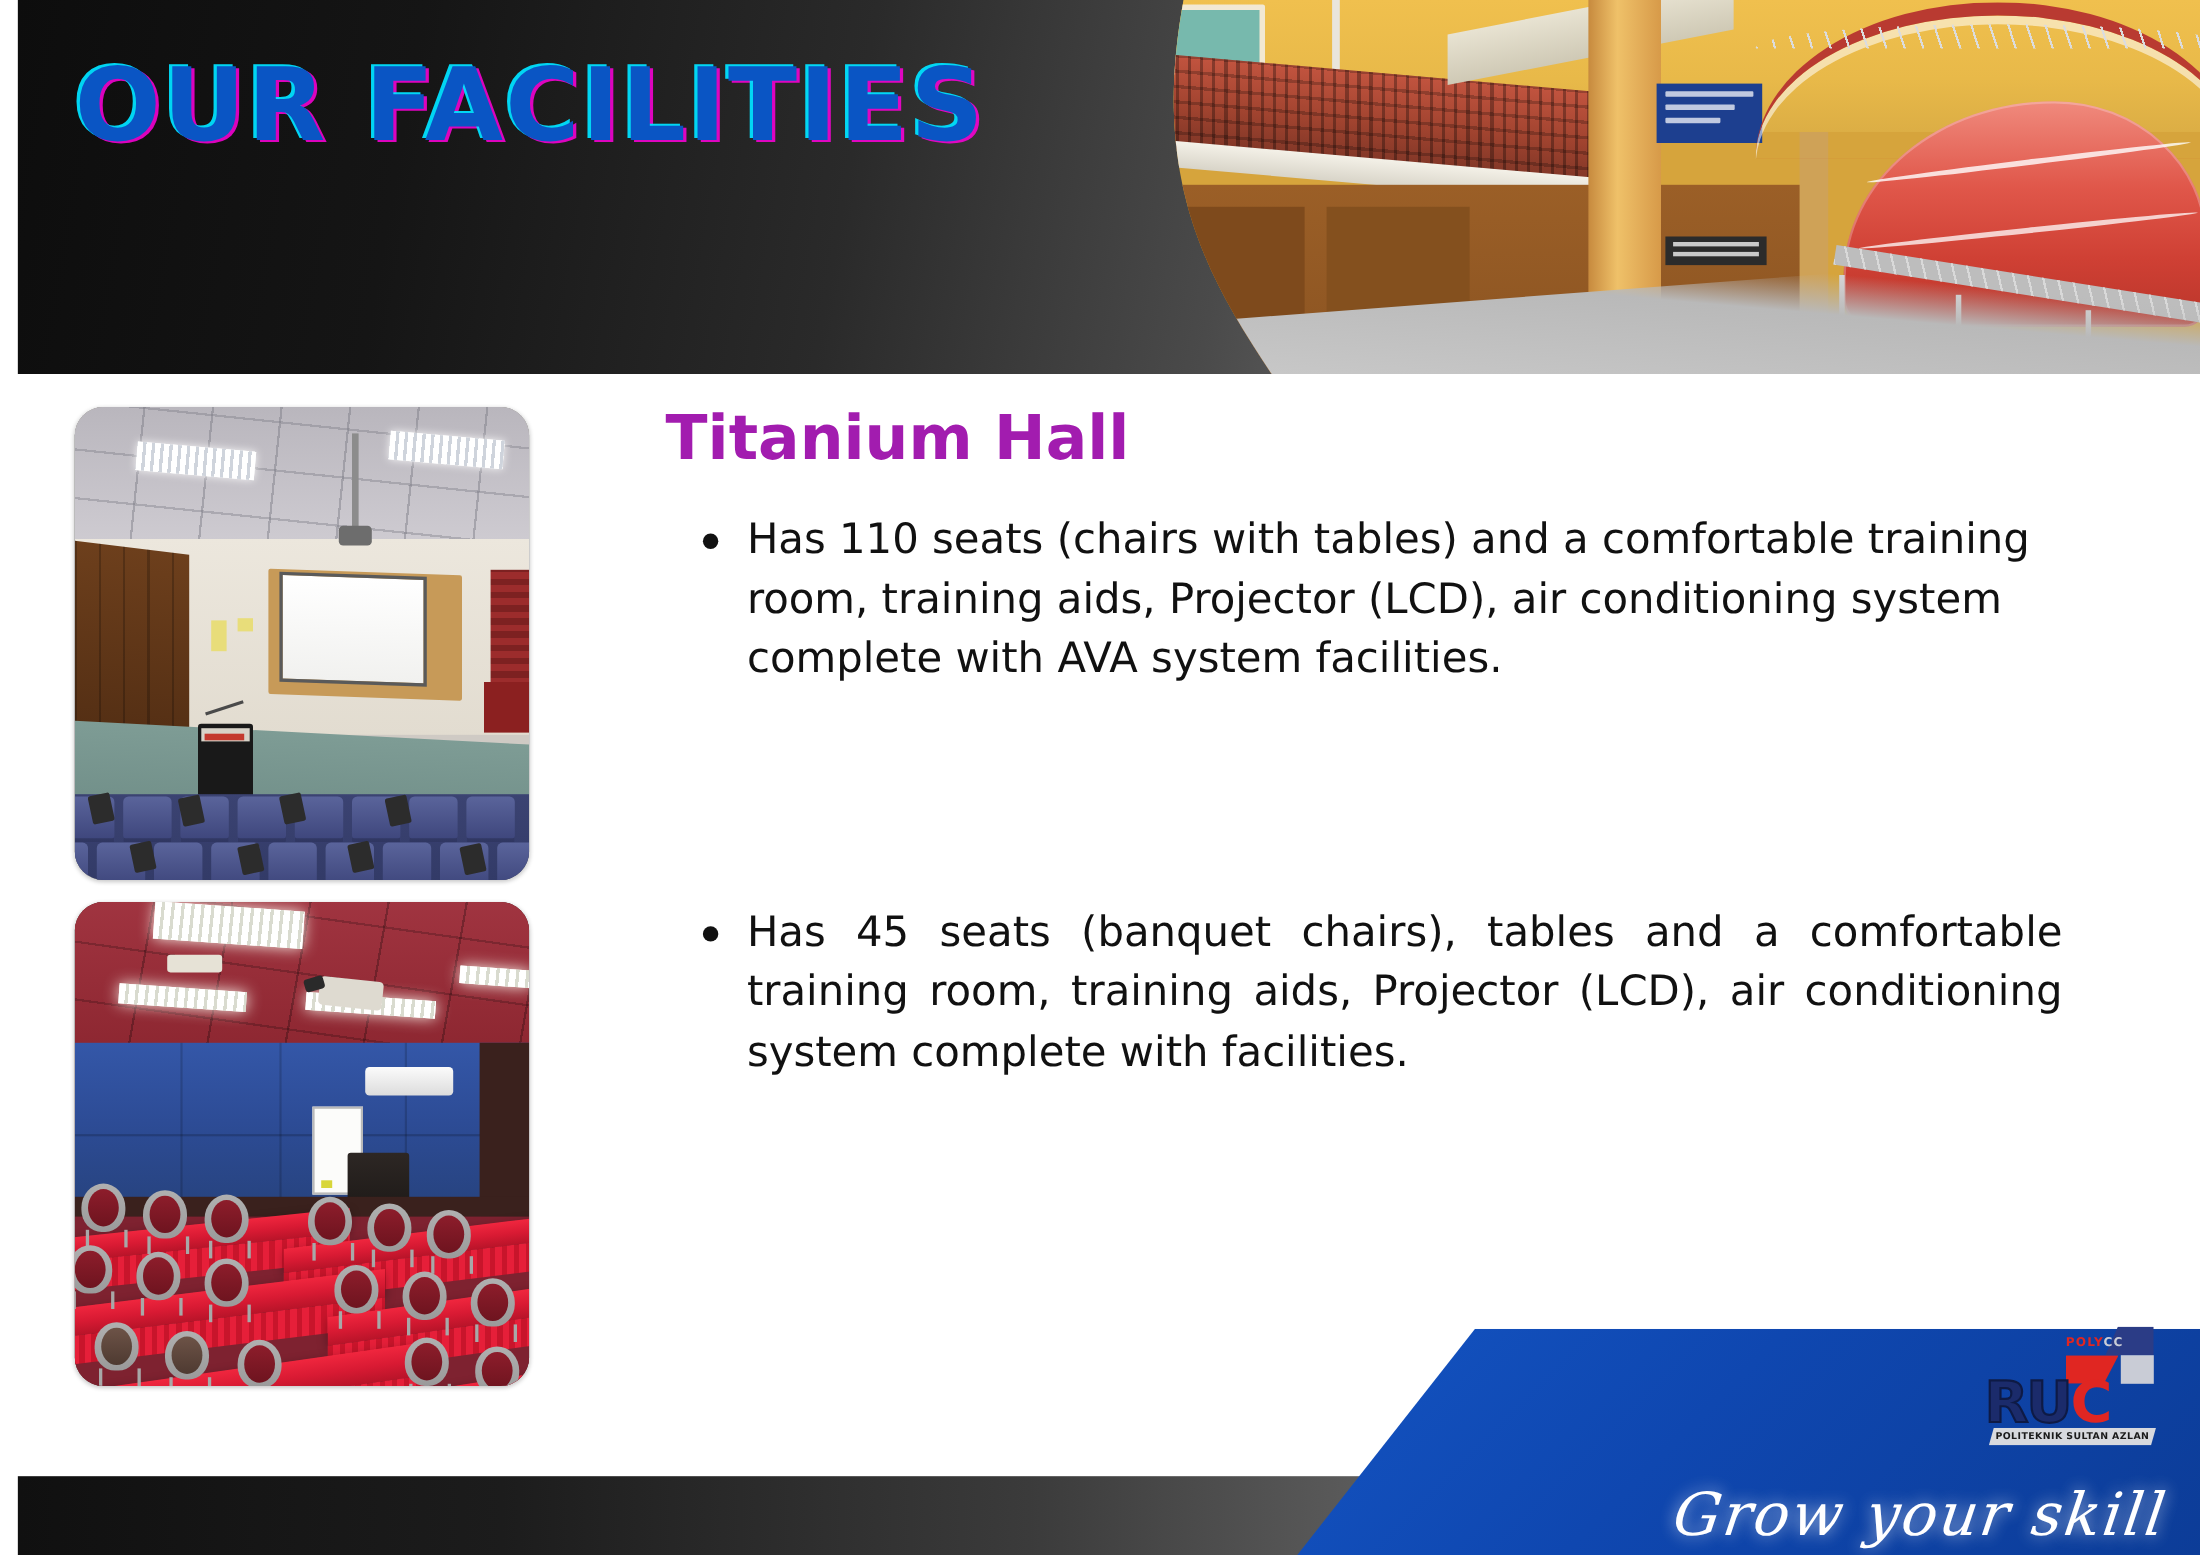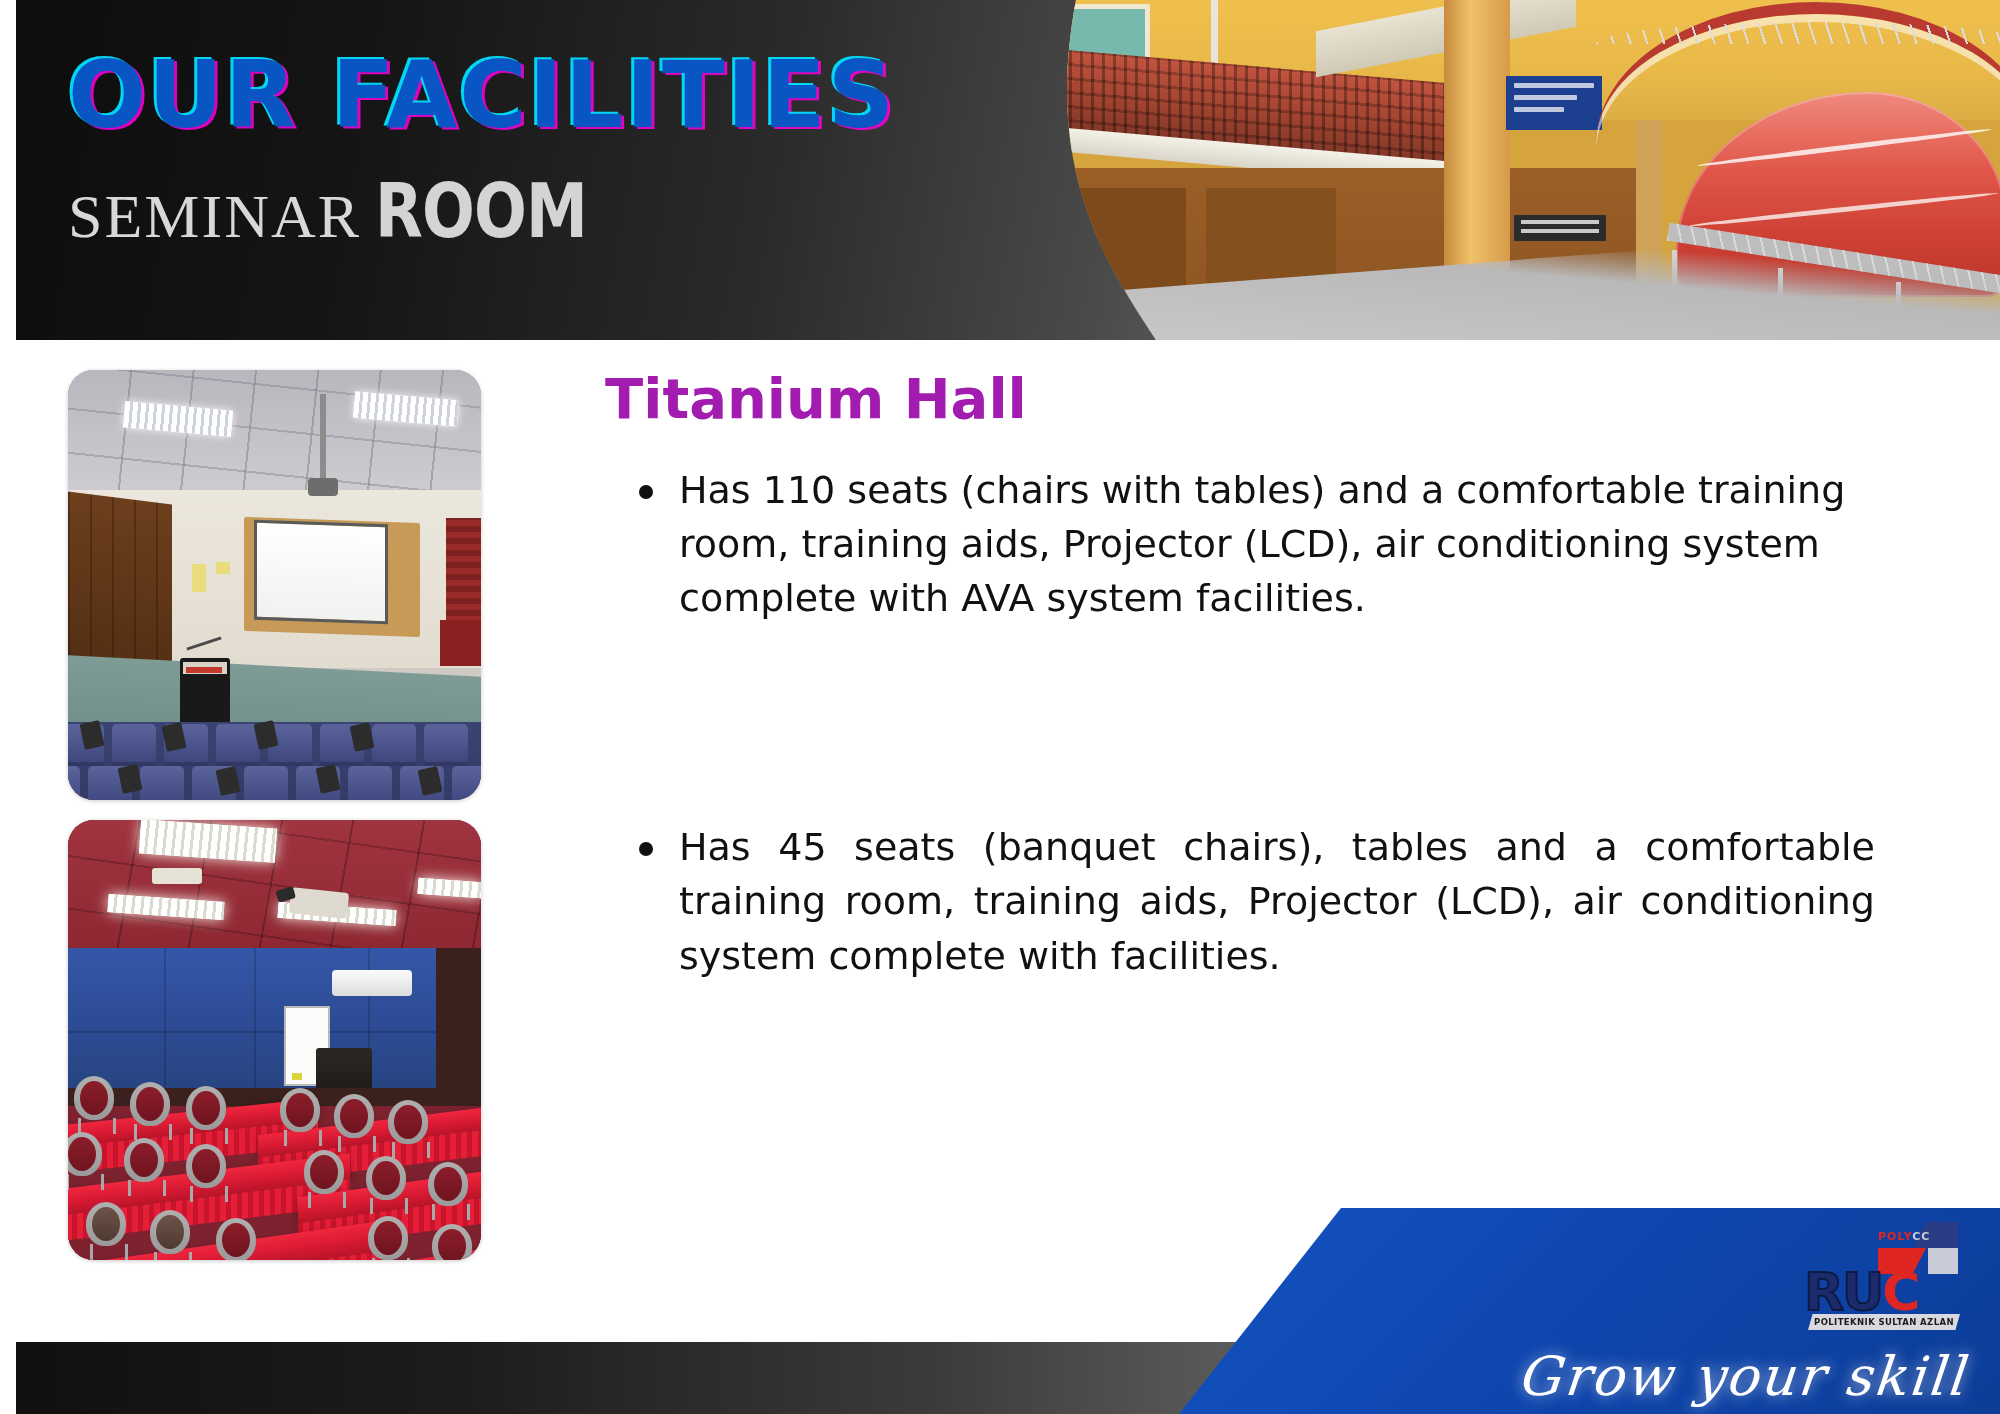--- a/index.html
+++ b/index.html
@@ -254,21 +254,21 @@
   }
   .tagline{
     position:absolute;right:46px;bottom:6px;
     font-family:"DejaVu Serif", serif;font-style:italic;font-weight:400;
     font-size:54px;color:#ffffff;letter-spacing:2px;
     text-shadow:0 0 14px rgba(255,255,255,.65);
     transform:skewX(-8deg);white-space:nowrap;
   }
 
   
-  .logo{position:absolute;right:52px;bottom:82px;width:160px;height:110px;}
+  .logo{position:absolute;right:52px;bottom:98px;width:160px;height:110px;}
   .logo-mark{position:absolute;left:58px;top:0;width:96px;height:52px;}
   .lm-navy{position:absolute;right:0;top:0;width:44px;height:26px;
     background:#2b3c86;clip-path:polygon(26% 0,100% 0,100% 100%,0 100%);}
   .lm-grey{position:absolute;right:0;top:26px;width:30px;height:26px;background:#c9ccd6;}
   .lm-red{position:absolute;left:16px;top:26px;width:48px;height:26px;
     background:#e02622;clip-path:polygon(0 0,100% 0,72% 100%,0 100%);}
   .lm-poly{position:absolute;left:16px;top:8px;font-size:11px;font-weight:700;
     letter-spacing:1px;color:#e02622;font-family:"DejaVu Sans",sans-serif;}
   .lm-poly span{color:#c9ccd6;}
   .logo-ruc{position:absolute;left:0;top:44px;width:160px;
@@ -317,23 +317,20 @@
         <div class="hp-truss"></div>
         <div class="hp-post" style="left:636px;top:250px;height:98px;"></div>
         <div class="hp-post" style="left:742px;top:268px;height:80px;"></div>
         <div class="hp-post" style="left:860px;top:282px;height:66px;"></div>
         <div class="hp-fade"></div>
       </div>
     </div>
 
     <div class="title-wrap">
       <div class="main-title">OUR FACILITIES</div>
-      <div class="sub-title">
-        <span class="sub-seminar">SEMINAR</span><span class="sub-room">ROOM</span>
-      </div>
     </div>
   </div>
 
   <div class="content">
 
     <div class="block block-1">
       <div class="thumb thumb-1">
         <div class="aud">
           <div class="aud-ceiling"></div>
           <div class="aud-light aud-l1"></div>

